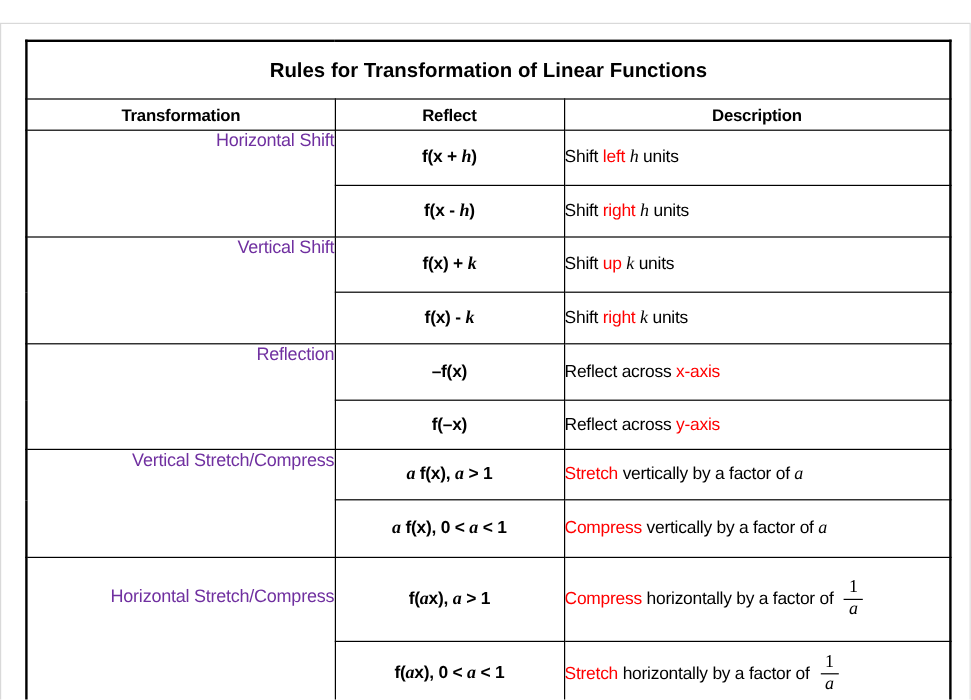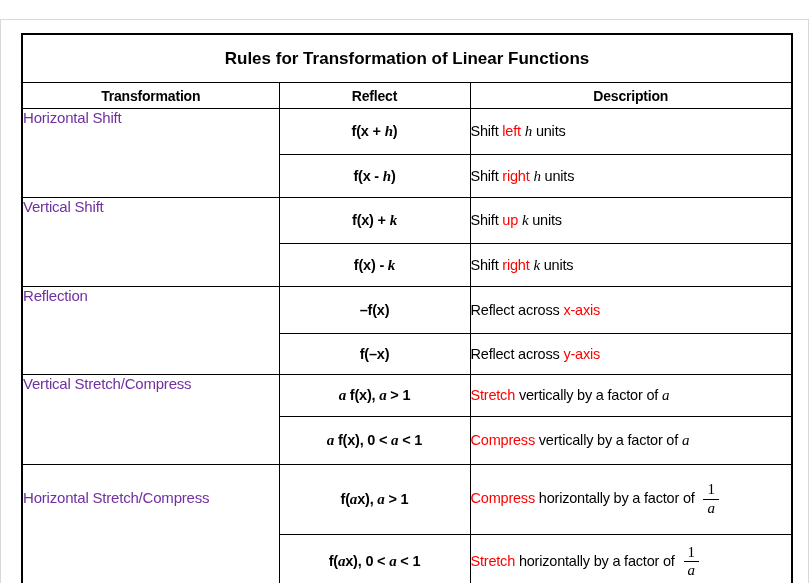--- a/index.html
+++ b/index.html
@@ -30,21 +30,21 @@
   }
   tr.title-row td {
     height:47px; text-align:center; vertical-align:middle;
     font-weight:bold; font-size:17px; letter-spacing:0;
   }
   tr.head-row td {
     height:25px; text-align:center; vertical-align:middle;
     font-weight:bold; font-size:14px;
   }
   td.transform {
-    text-align:left; vertical-align:top;
+    text-align:right; vertical-align:top;
     padding-top:13px;
     color:var(--purple, #7030A0);
     font-size:15px;
   }
   td.transform.deep { padding-top:24px; }
   td.func {
     text-align:center; vertical-align:middle;
     font-size:14.5px;
     font-weight:bold;
   }

